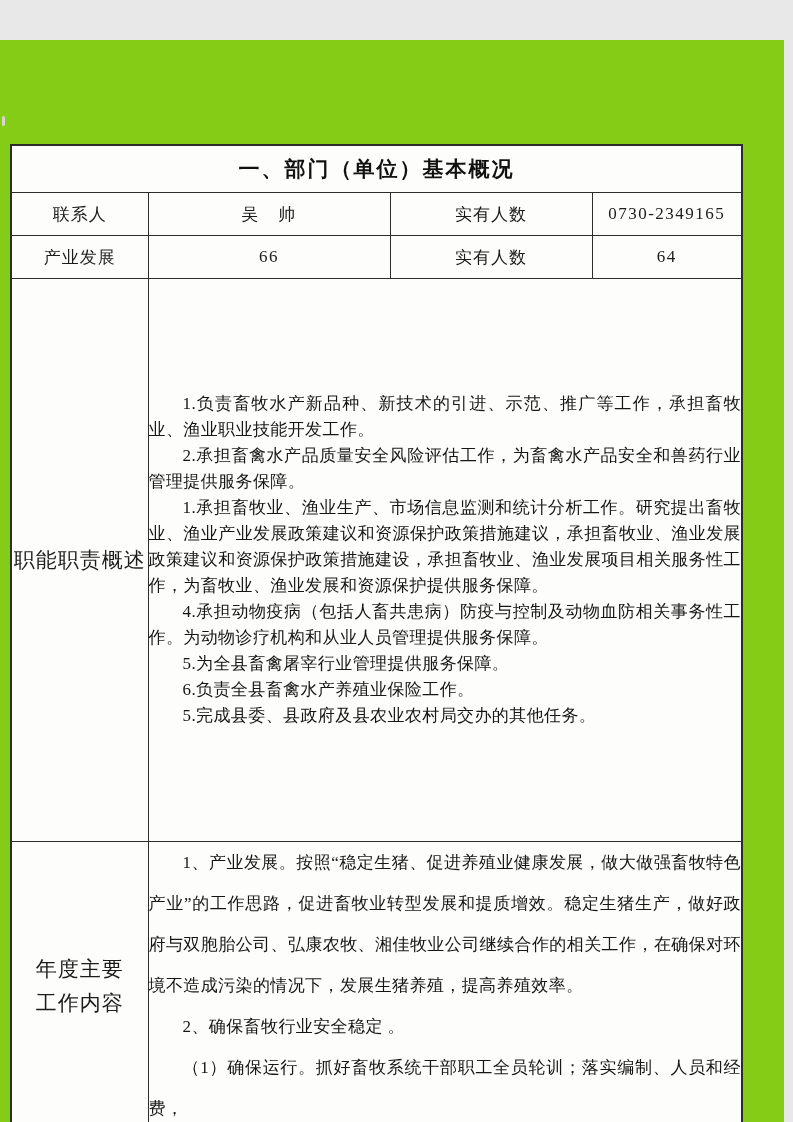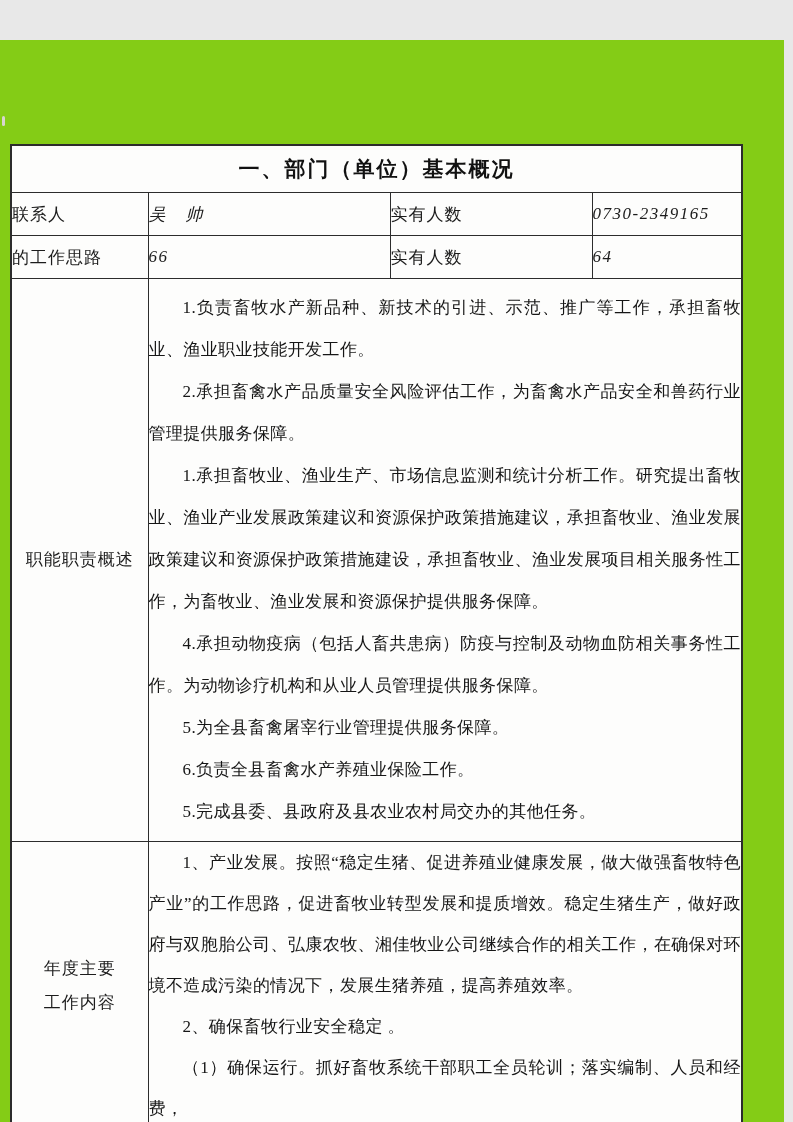--- a/index.html
+++ b/index.html
@@ -51,43 +51,43 @@
     height: 46px;
     text-align: center;
     font-family: "Liberation Sans", sans-serif;
     font-weight: bold;
     font-size: 21px;
     letter-spacing: 2px;
     color: #111;
   }
   td.info-label, td.info-value {
     height: 42px;
-    text-align: left;
+    text-align: center;
     font-size: 17px;
     letter-spacing: 1px;
   }
-  td.info-value { letter-spacing: 1.5px; font-style: italic; }
+  td.info-value { letter-spacing: 1.5px; }
 
   td.side-label {
     text-align: center;
-    font-size: 17px;
+    font-size: 21px;
     letter-spacing: 1px;
     white-space: pre-line;
     line-height: 34px;
   }
   td.content-cell {
     vertical-align: top;
     padding: 5px 8px 0 6px;
   }
   td.duties-cell  { height: 562px; }
   td.annual-cell  { height: 242px; }
   .content-cell p {
     margin: 0;
     font-size: 17px;
-    line-height: 42px;
+    line-height: 26px;
     text-indent: 2em;
     text-align: justify;
     letter-spacing: 0.4px;
     color: #161616;
   }
   td.annual-cell p { line-height: 41px; }
 </style>
 </head>
 <body>
 
@@ -108,21 +108,21 @@
     </tr>
 
     <tr>
       <td class="info-label">联系人</td>
       <td class="info-value">吴　帅</td>
       <td class="info-label">实有人数</td>
       <td class="info-value">0730-2349165</td>
     </tr>
 
     <tr>
-      <td class="info-label">的工作思路</td>
+      <td class="info-label">产业发展</td>
       <td class="info-value">66</td>
       <td class="info-label">实有人数</td>
       <td class="info-value">64</td>
     </tr>
 
     <tr>
       <td class="side-label">职能职责概述</td>
       <td class="content-cell duties-cell" colspan="3">
         <p>1.负责畜牧水产新品种、新技术的引进、示范、推广等工作，承担畜牧业、渔业职业技能开发工作。</p>
         <p>2.承担畜禽水产品质量安全风险评估工作，为畜禽水产品安全和兽药行业管理提供服务保障。</p>

